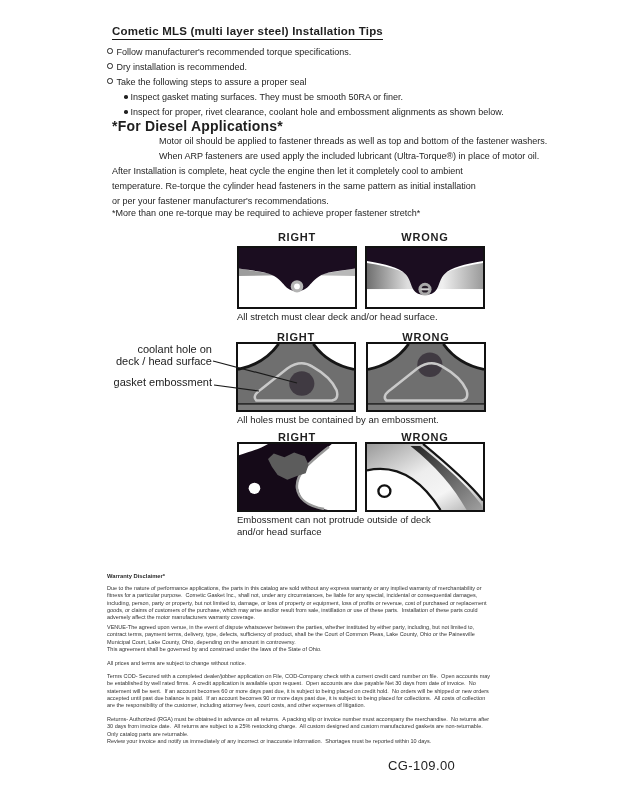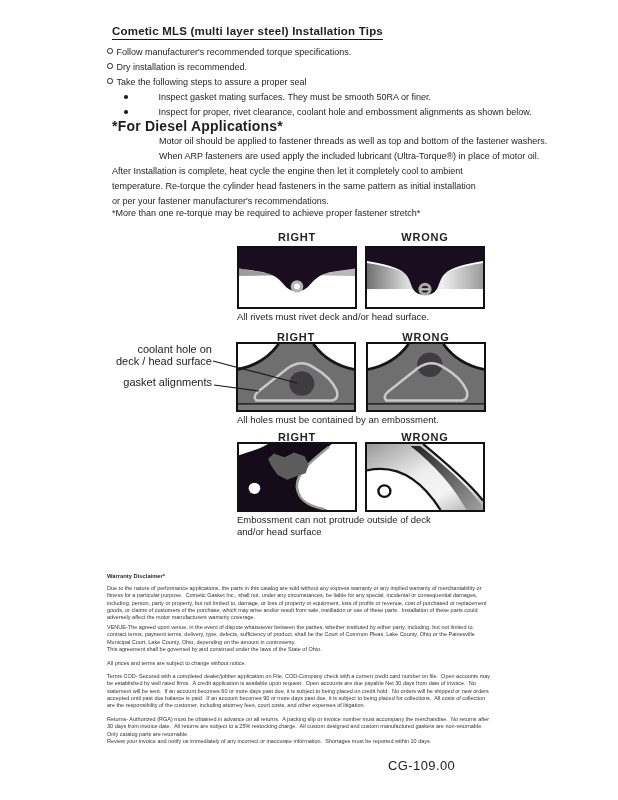--- a/index.html
+++ b/index.html
@@ -8,21 +8,21 @@
   .abs{position:absolute;}
   .pre{white-space:pre-wrap;}
   
   .title{left:112px;top:25px;font-size:11.5px;font-weight:bold;letter-spacing:.2px;
          border-bottom:1.5px solid #161616;padding-bottom:2px;display:inline-block;}
   
   .bullets{left:107px;top:45px;font-size:9px;line-height:15px;}
   .b-row{display:flex;align-items:baseline;}
   .b-circle{display:inline-block;width:3.5px;height:3.5px;border:1px solid #222;border-radius:50%;
             margin-right:4px;position:relative;top:-1.5px;flex:0 0 auto;}
-  .sub{padding-left:17px;gap:28px;}
+  .sub{padding-left:17px;}
   .b-dot{display:inline-block;width:3.5px;height:3.5px;background:#222;border-radius:50%;
          margin-right:3px;position:relative;top:-1.5px;flex:0 0 auto;}
   
   .diesel-head{left:112px;top:118px;font-size:14px;font-weight:bold;letter-spacing:.2px;}
   .body-par{font-size:9px;line-height:15px;width:450px;}
   
   .dg-head{width:120px;text-align:center;font-size:11px;font-weight:bold;letter-spacing:.8px;}
   .dg-box{border:2px solid #111;line-height:0;background:#fff;}
   .dg-box svg{display:block;}
   .caption{font-size:9.5px;line-height:11.5px;color:#222;}
@@ -100,28 +100,28 @@
       <rect width="120" height="63" fill="#ffffff"></rect>
       <path d="M0,16 C26,20 44,26 56,38 L64,38 C76,26 94,20 120,16 V44 H0 Z" fill="url(#g1w)"></path>
       <rect y="44" width="120" height="19" fill="#ffffff"></rect>
       <path d="M0,0 H120 V14 C100,18 88,20 80,28 C72,37 76,50 60,50 C44,50 48,37 40,28 C32,20 20,18 0,14 Z" fill="#1b0d20"></path>
       <circle cx="60" cy="44" r="6.8" fill="#a9a9a9"></circle>
       <circle cx="60" cy="44" r="3.6" fill="#241b26"></circle>
       <rect x="55.5" y="43" width="9" height="2.2" fill="#cdcdcd"></rect>
     </svg>
   </div>
 
-  <div class="abs caption" style="left:237px;top:311px;">All rivets must rivet deck and/or head surface.</div>
+  <div class="abs caption" style="left:237px;top:311px;">All stretch must clear deck and/or head surface.</div>
 
   <div class="abs dg-head" style="left:236px;top:331px;">RIGHT</div>
   <div class="abs dg-head" style="left:366px;top:331px;">WRONG</div>
 
   <div class="abs callout pre" style="left:100px;top:344px;">coolant hole on
 deck / head surface</div>
-  <div class="abs callout pre" style="left:100px;top:377px;">gasket alignments</div>
+  <div class="abs callout pre" style="left:100px;top:377px;">gasket embossment</div>
 
   <div class="abs dg-box" style="left:236px;top:342px;">
     <svg width="116" height="66" viewBox="0 0 120 70" preserveAspectRatio="none">
       <rect width="120" height="70" fill="#6f6f6f"></rect>
       <rect y="63.5" width="120" height="6.5" fill="#7c7c7c"></rect>
       <line x1="0" y1="63.5" x2="120" y2="63.5" stroke="#2e2e2e" stroke-width="1.6"></line>
       <path d="M0,0 H42 C33,13 19,23 0,27 Z" fill="#ffffff"></path>
       <path d="M42,0 C33,13 19,23 0,27" stroke="#161616" stroke-width="3" fill="none"></path>
       <path d="M120,0 H78 C87,13 101,23 120,27 Z" fill="#ffffff"></path>
       <path d="M78,0 C87,13 101,23 120,27" stroke="#161616" stroke-width="3" fill="none"></path>

